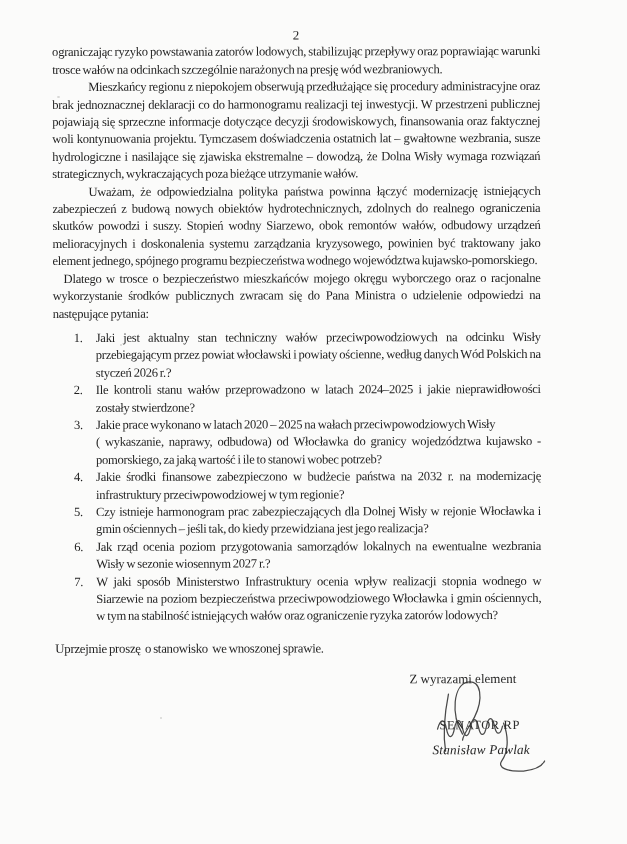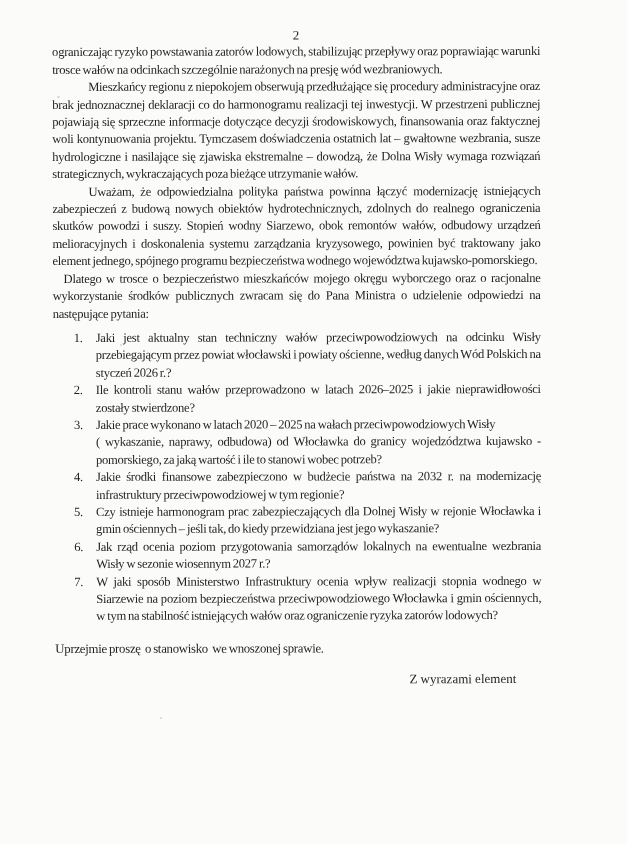--- a/index.html
+++ b/index.html
@@ -141,45 +141,57 @@
     <p class="body-par par-3">Uważam, że odpowiedzialna polityka państwa powinna łączyć modernizację istniejących zabezpieczeń z budową nowych obiektów hydrotechnicznych, zdolnych do realnego ograniczenia skutków powodzi i suszy. Stopień wodny Siarzewo, obok remontów wałów, odbudowy urządzeń melioracyjnych i doskonalenia systemu zarządzania kryzysowego, powinien być traktowany jako element jednego, spójnego programu bezpieczeństwa wodnego województwa kujawsko-pomorskiego.</p>
     <p class="body-par par-4">Dlatego w trosce o bezpieczeństwo mieszkańców mojego okręgu wyborczego oraz o racjonalne wykorzystanie środków publicznych zwracam się do Pana Ministra o udzielenie odpowiedzi na następujące pytania:</p>
 
     <div class="qlist">
       <div class="q-row">
         <span class="q-num">1.</span>
         <span class="q-text">Jaki jest aktualny stan techniczny wałów przeciwpowodziowych na odcinku Wisły przebiegającym przez powiat włocławski i powiaty ościenne, według danych Wód Polskich na styczeń 2026 r.?</span>
       </div>
       <div class="q-row">
         <span class="q-num">2.</span>
-        <span class="q-text">Ile kontroli stanu wałów przeprowadzono w latach 2026–2025 i jakie nieprawidłowości zostały stwierdzone?</span>
+        <span class="q-text">Ile kontroli stanu wałów przeprowadzono w latach 2024–2025 i jakie nieprawidłowości zostały stwierdzone?</span>
       </div>
       <div class="q-row">
         <span class="q-num">3.</span>
         <span class="q-text">Jakie prace wykonano w latach 2020 – 2025 na wałach przeciwpowodziowych Wisły
 ( wykaszanie, naprawy, odbudowa) od Włocławka do granicy wojedzództwa kujawsko - pomorskiego, za jaką wartość i ile to stanowi wobec potrzeb?</span>
       </div>
       <div class="q-row">
         <span class="q-num">4.</span>
         <span class="q-text">Jakie środki finansowe zabezpieczono w budżecie państwa na 2032 r. na modernizację infrastruktury przeciwpowodziowej w tym regionie?</span>
       </div>
       <div class="q-row">
         <span class="q-num">5.</span>
-        <span class="q-text">Czy istnieje harmonogram prac zabezpieczających dla Dolnej Wisły w rejonie Włocławka i gmin ościennych – jeśli tak, do kiedy przewidziana jest jego wykaszanie?</span>
+        <span class="q-text">Czy istnieje harmonogram prac zabezpieczających dla Dolnej Wisły w rejonie Włocławka i gmin ościennych – jeśli tak, do kiedy przewidziana jest jego realizacja?</span>
       </div>
       <div class="q-row">
         <span class="q-num">6.</span>
         <span class="q-text">Jak rząd ocenia poziom przygotowania samorządów lokalnych na ewentualne wezbrania Wisły w sezonie wiosennym 2027 r.?</span>
       </div>
       <div class="q-row">
         <span class="q-num">7.</span>
         <span class="q-text">W jaki sposób Ministerstwo Infrastruktury ocenia wpływ realizacji stopnia wodnego w Siarzewie na poziom bezpieczeństwa przeciwpowodziowego Włocławka i gmin ościennych, w tym na stabilność istniejących wałów oraz ograniczenie ryzyka zatorów lodowych?</span>
       </div>
     </div>
 
     <p class="request-line">Uprzejmie proszę  o stanowisko  we wnoszonej sprawie.</p>
 
     <div class="sig-block">
       <div class="salutation">Z wyrazami element</div>
+      <div class="sig-area">
+        <svg class="signature-svg" viewBox="0 0 150 100" xmlns="http://www.w3.org/2000/svg">
+          <g fill="none" stroke="#2a2a2a" stroke-width="1.25" stroke-linecap="round" opacity="0.85">
+            <path d="M 47 58 C 35 38, 38 9, 52 6 C 66 3, 68 23, 59 41 C 54 51, 48 57, 47 64"></path>
+            <path d="M 33 18 C 29 38, 27 56, 30 75"></path>
+            <path d="M 22 53 c 3 -11 7 -11 9 0 c 2 10 6 10 8 -1 c 2 -10 6 -10 8 0 c 2 10 6 10 8 -1 c 2 -10 6 -10 8 0 c 2 10 6 10 8 -1 c 2 -10 6 -10 8 0 c 2 10 6 9 8 0"></path>
+            <path d="M 88 47 C 94 63, 92 77, 86 85 C 82 91, 90 96, 108 95 C 118 94, 126 91, 129 85"></path>
+          </g>
+        </svg>
+        <div class="sig-title">SENATOR RP</div>
+        <div class="sig-name">Stanisław Pawlak</div>
+      </div>
     </div>
 
   </div>
 </div>
 
 </body></html>

